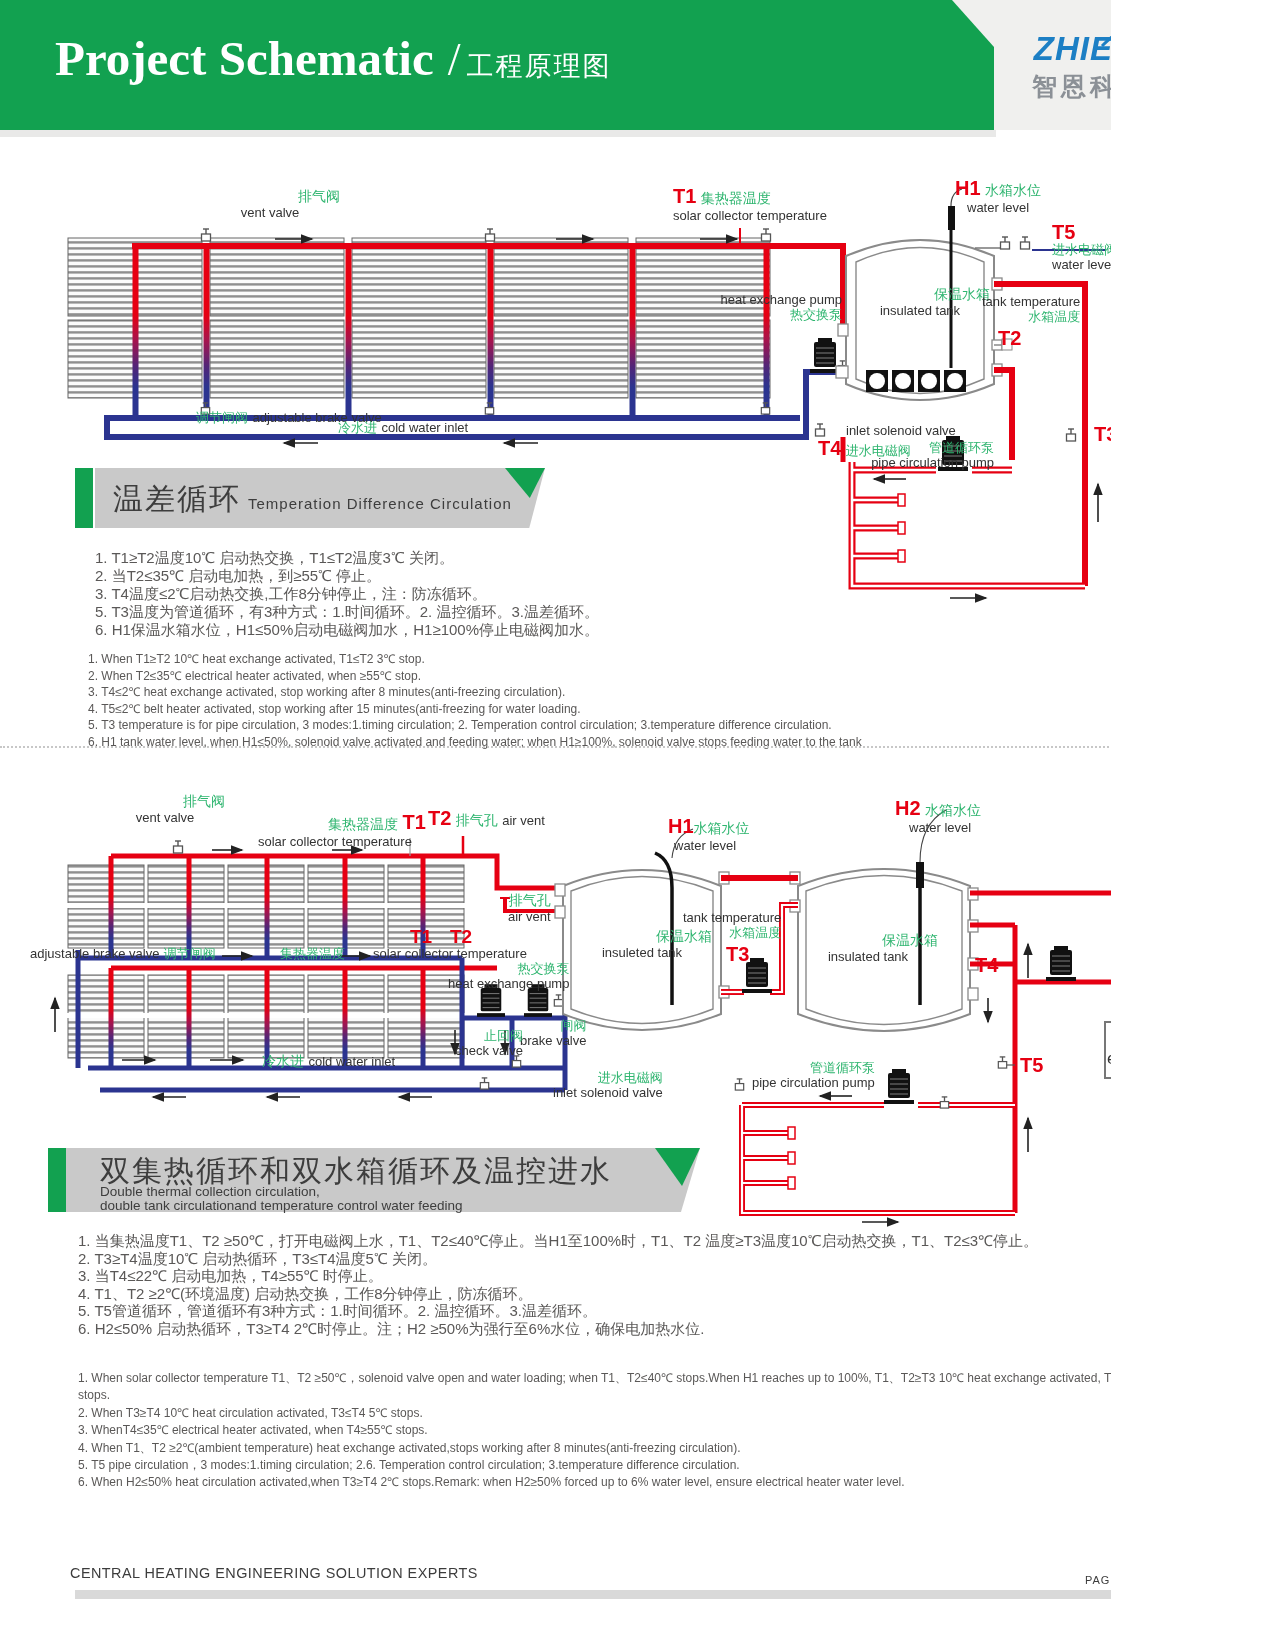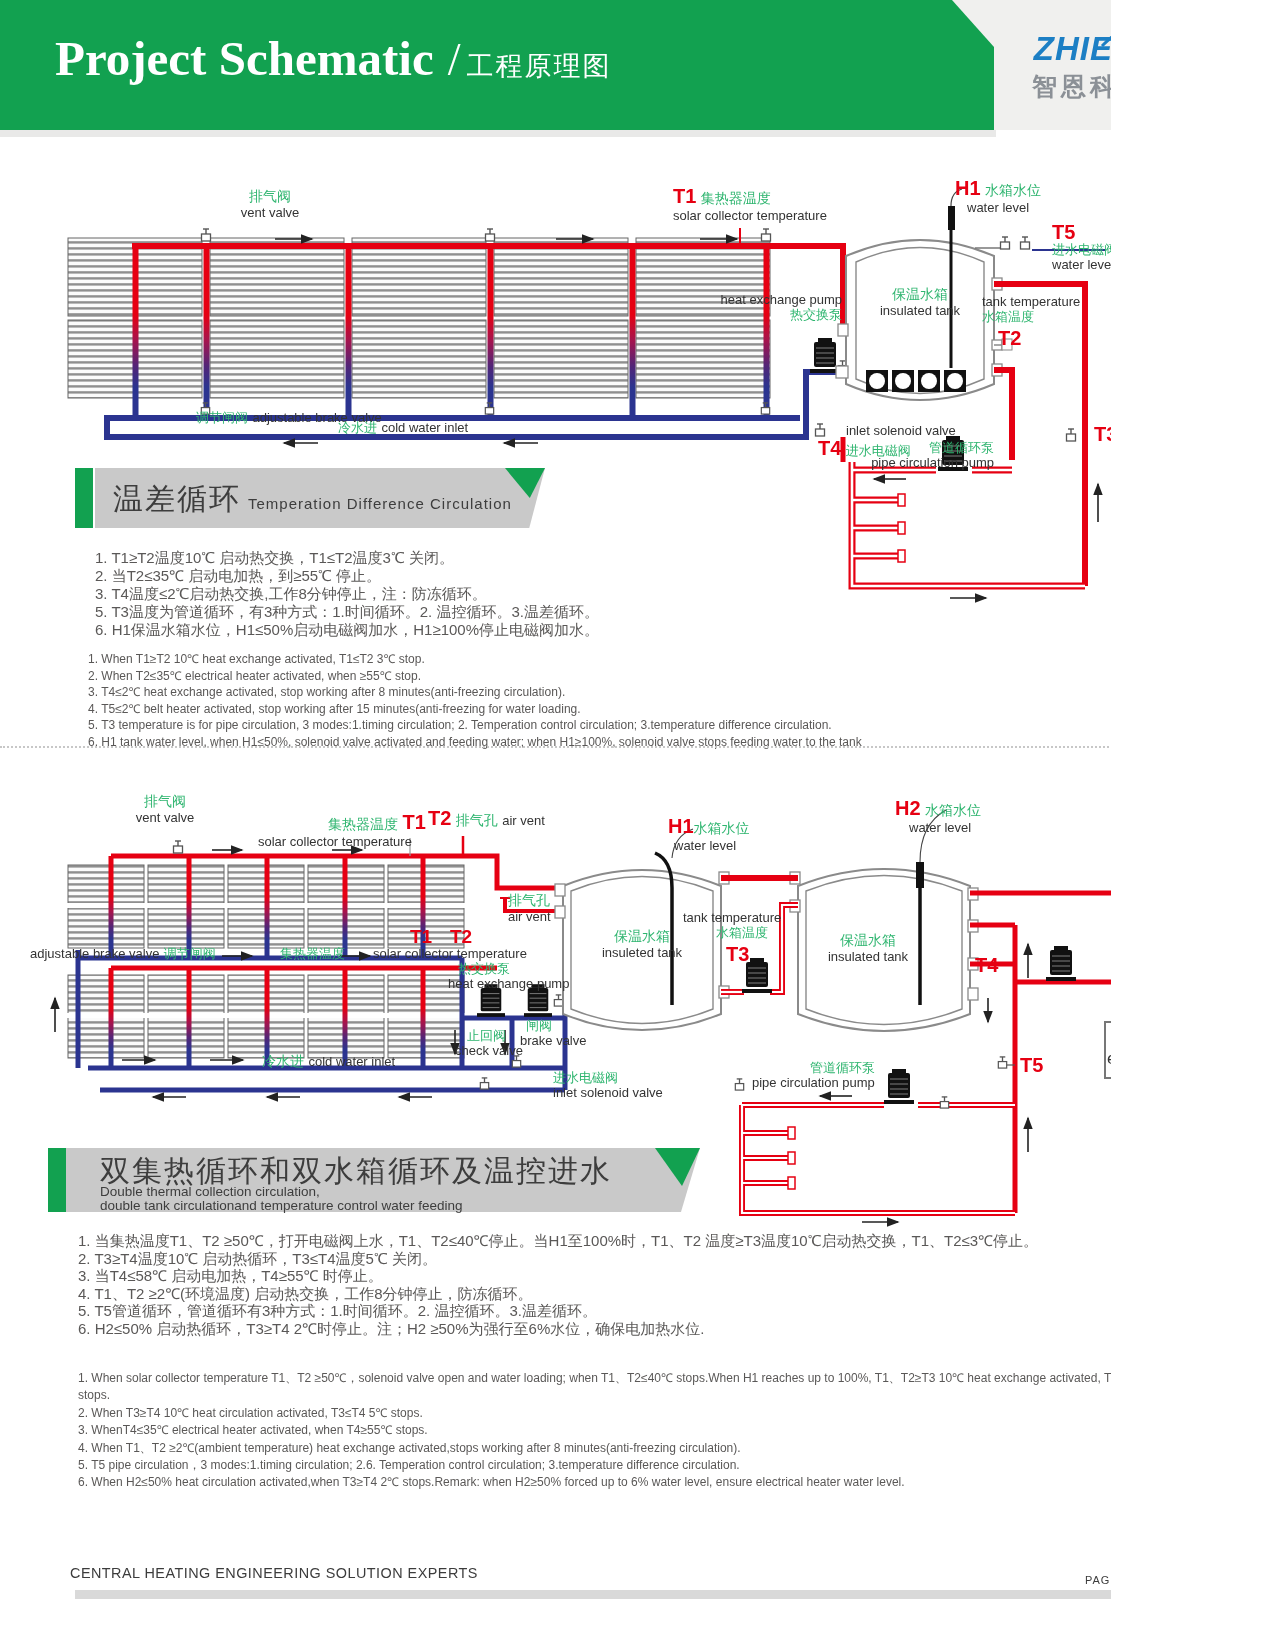--- a/index.html
+++ b/index.html
@@ -14,21 +14,21 @@
   .bt-slash{font-family:"Liberation Serif",serif;font-size:46px;font-weight:normal;margin:0 6px 0 14px;}
   .bt-cn{font-size:27px;letter-spacing:2px;}
   .hdr-strip{position:absolute;left:0;top:130px;width:996px;height:7px;background:#e9e9e8;}
   .logo{position:absolute;left:1005px;top:30px;width:170px;text-align:center;}
   .logo-en{color:#1C7FC4;font-weight:bold;font-style:italic;font-size:33px;letter-spacing:1px;position:relative;display:inline-block;}
   .logo-en .reg{font-size:10px;vertical-align:top;font-style:normal;}
   .logo-cn{color:#8B9096;font-weight:bold;font-size:25px;letter-spacing:4px;margin-top:2px;}
   .swoosh{position:absolute;right:-10px;top:-14px;}
   
   .lbl{position:absolute;white-space:nowrap;line-height:1.18;color:#333;}
-  .g{color:#2EB56F;}
+  .g{color:#2EB56F;text-align:right;}
   .r{color:#E60012;font-weight:bold;font-size:20px;line-height:1;}
   .s12{font-size:17px;} .s13{font-size:13px;} .s14{font-size:14px;}
   .tc{text-align:center;} .tr{text-align:right;}
   
   .sec-green{position:absolute;background:#12A150;}
   .sec-gray{position:absolute;background:#c9c9c9;}
   .sec-tri{position:absolute;background:#12A150;}
   .sec-cn{position:absolute;font-size:30px;color:#3d3d3d;letter-spacing:2px;font-weight:400;}
   .sec-en{position:absolute;font-size:15px;color:#3d3d3d;letter-spacing:1px;}
   .sec-sub{position:absolute;font-size:13.5px;color:#3d3d3d;line-height:14px;}
@@ -520,21 +520,21 @@
   <div class="sec-green" style="left:48px;top:1148px;width:18px;height:64px"></div>
   <div class="sec-gray" style="left:66px;top:1148px;width:634px;height:64px;clip-path:polygon(0 0,100% 0,97% 100%,0 100%)"></div>
   <div class="sec-tri" style="left:655px;top:1148px;width:45px;height:38px;clip-path:polygon(0 0,100% 0,60% 100%)"></div>
   <div class="sec-cn" style="left:100px;top:1151px">双集热循环和双水箱循环及温控进水</div>
   <div class="sec-sub" style="left:100px;top:1185px">Double thermal collection circulation,</div>
   <div class="sec-sub" style="left:100px;top:1199px">double tank circulationand temperature control water feeding</div>
 
   <div class="list cnl wrap" style="left:78px;top:1232px;width:1118px;line-height:17.6px">
     <div>1. 当集热温度T1、T2 ≥50℃，打开电磁阀上水，T1、T2≤40℃停止。当H1至100%时，T1、T2 温度≥T3温度10℃启动热交换，T1、T2≤3℃停止。</div>
       <div>2. T3≥T4温度10℃ 启动热循环，T3≤T4温度5℃ 关闭。</div>
-    <div>3. 当T4≤58℃ 启动电加热，T4≥55℃ 时停止。</div>
+    <div>3. 当T4≤22℃ 启动电加热，T4≥55℃ 时停止。</div>
       <div>4. T1、T2 ≥2℃(环境温度) 启动热交换，工作8分钟停止，防冻循环。</div>
     <div>5. T5管道循环，管道循环有3种方式：1.时间循环。2. 温控循环。3.温差循环。</div>
       <div>6. H2≤50% 启动热循环，T3≥T4 2℃时停止。注；H2 ≥50%为强行至6%水位，确保电加热水位.</div>
   </div>
   <div class="list enl wrap" style="left:78px;top:1370px;width:1125px;line-height:17.4px">
     <div>1. When solar collector temperature T1、T2 ≥50℃，solenoid valve open and water loading; when T1、T2≤40℃ stops.When H1 reaches up to 100%, T1、T2≥T3 10℃ heat exchange activated, T1、T2≤3℃ stops.</div>
       <div>2. When T3≥T4 10℃ heat circulation activated, T3≤T4 5℃ stops.</div>
     <div>3. WhenT4≤35℃ electrical heater activated, when T4≥55℃ stops.</div>
       <div>4. When T1、T2 ≥2℃(ambient temperature) heat exchange activated,stops working after 8 minutes(anti-freezing circulation).</div>
     <div>5. T5 pipe circulation，3 modes:1.timing circulation; 2.6. Temperation control circulation; 3.temperature difference circulation.</div>

